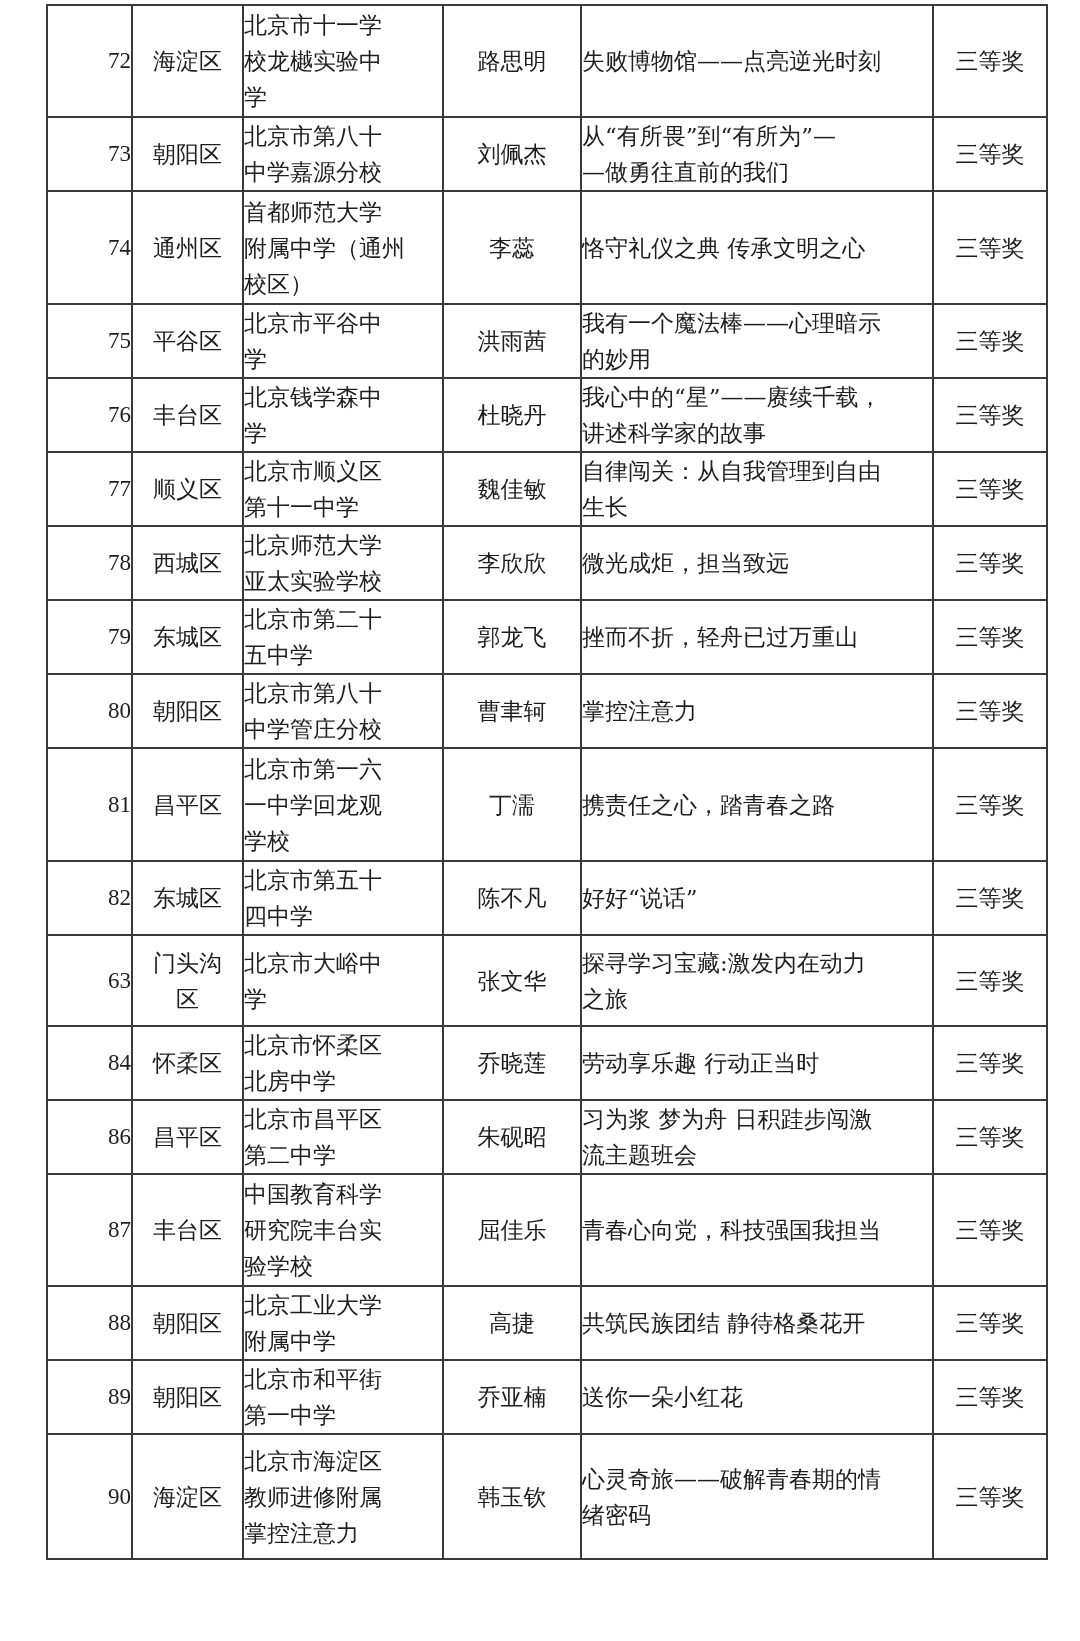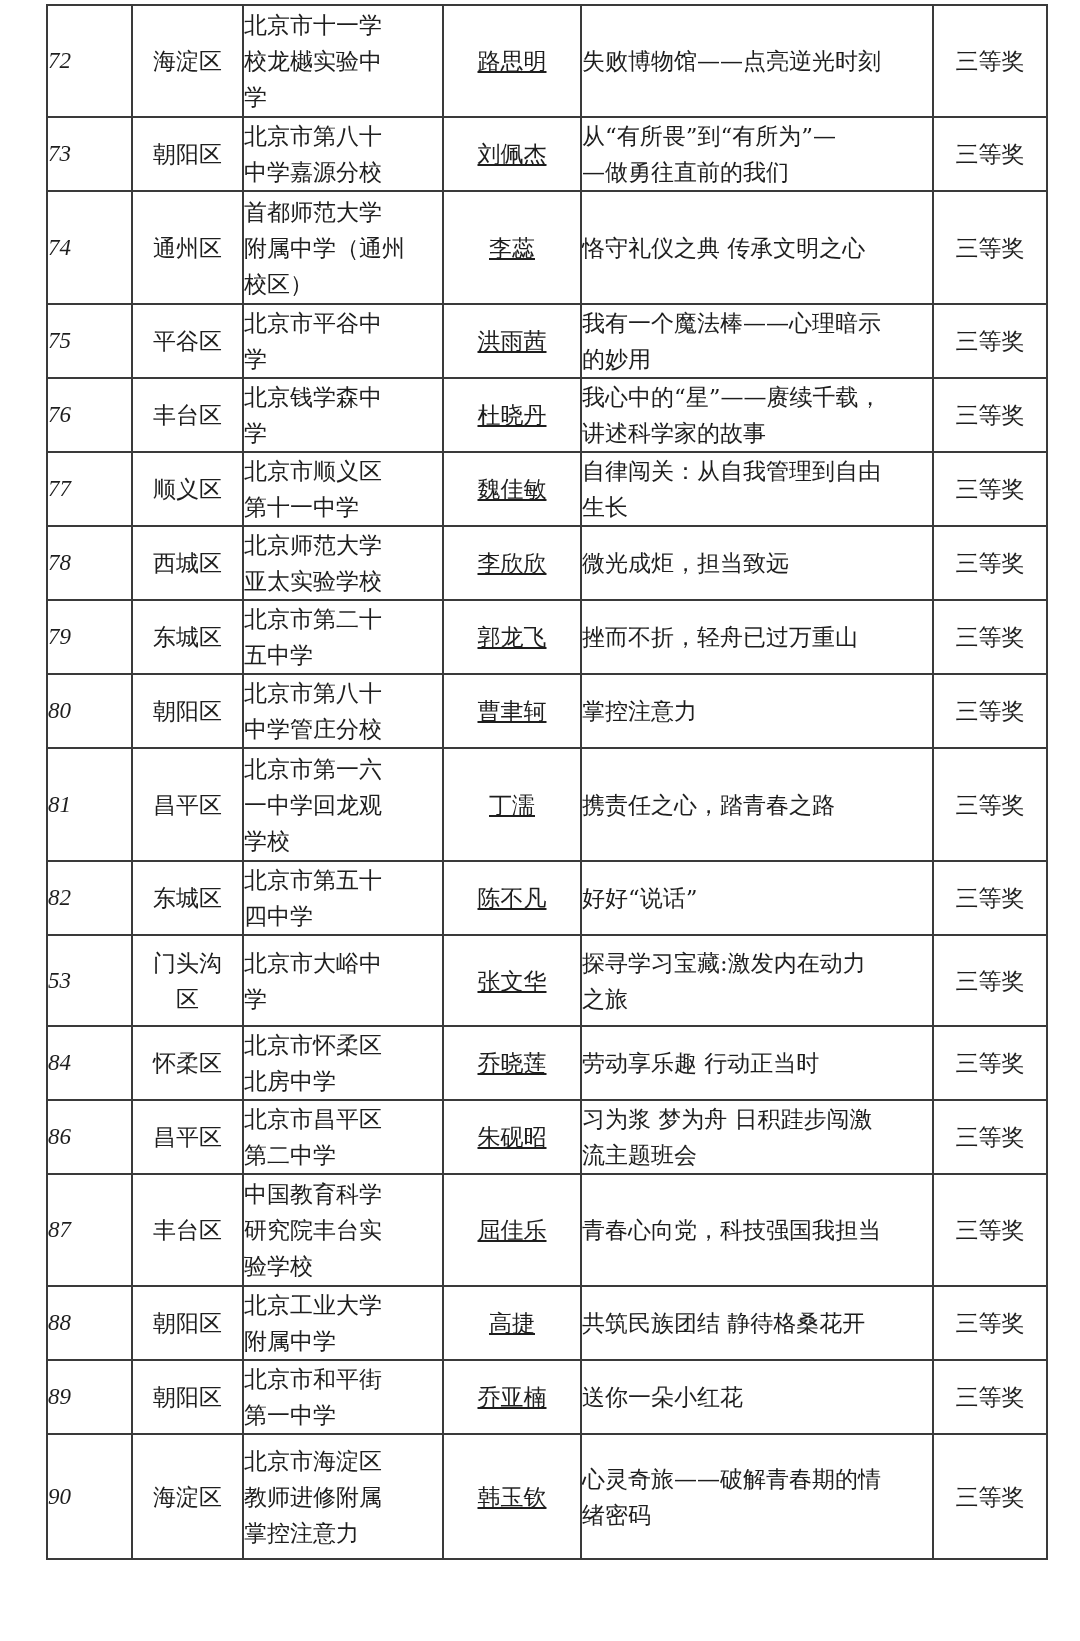--- a/index.html
+++ b/index.html
@@ -24,24 +24,24 @@
     table-layout: fixed;
   }
   table.awards td {
     border: 2px solid #3a3a3a;
     font-size: 23px;
     line-height: 36px;
     padding: 0;
     vertical-align: middle;
     overflow: hidden;
   }
-  td.c-no { text-align: left; font-family: "Liberation Serif", serif; font-size: 24px; font-style: italic; }
+  td.c-no { text-align: right; font-family: "Liberation Serif", serif; font-size: 24px; }
   td.c-dist { text-align: center; padding: 0 8px; }
   td.c-school { text-align: left; padding: 0 10px 0 13px; }
-  td.c-name { text-align: center; text-decoration: underline; }
+  td.c-name { text-align: center; }
   td.c-title { text-align: left; padding: 0 10px 0 14px; }
   td.c-award { text-align: center; }
   .line { display: block; white-space: nowrap; }
 </style>
 </head>
 <body>
 
 <table class="awards">
   <colgroup>
     <col style="width:85px">
@@ -218,21 +218,21 @@
           <span class="line">北京市第五十</span>
           <span class="line">四中学</span>
         </td>
     <td class="c-name">陈不凡</td>
     <td class="c-title">
           <span class="line">好好“说话”</span>
         </td>
     <td class="c-award">三等奖</td>
   </tr>
       <tr style="height: 91px;">
-    <td class="c-no">53</td>
+    <td class="c-no">63</td>
     <td class="c-dist">
           <span class="line">门头沟</span>
           <span class="line">区</span>
         </td>
     <td class="c-school">
           <span class="line">北京市大峪中</span>
           <span class="line">学</span>
         </td>
     <td class="c-name">张文华</td>
     <td class="c-title">

